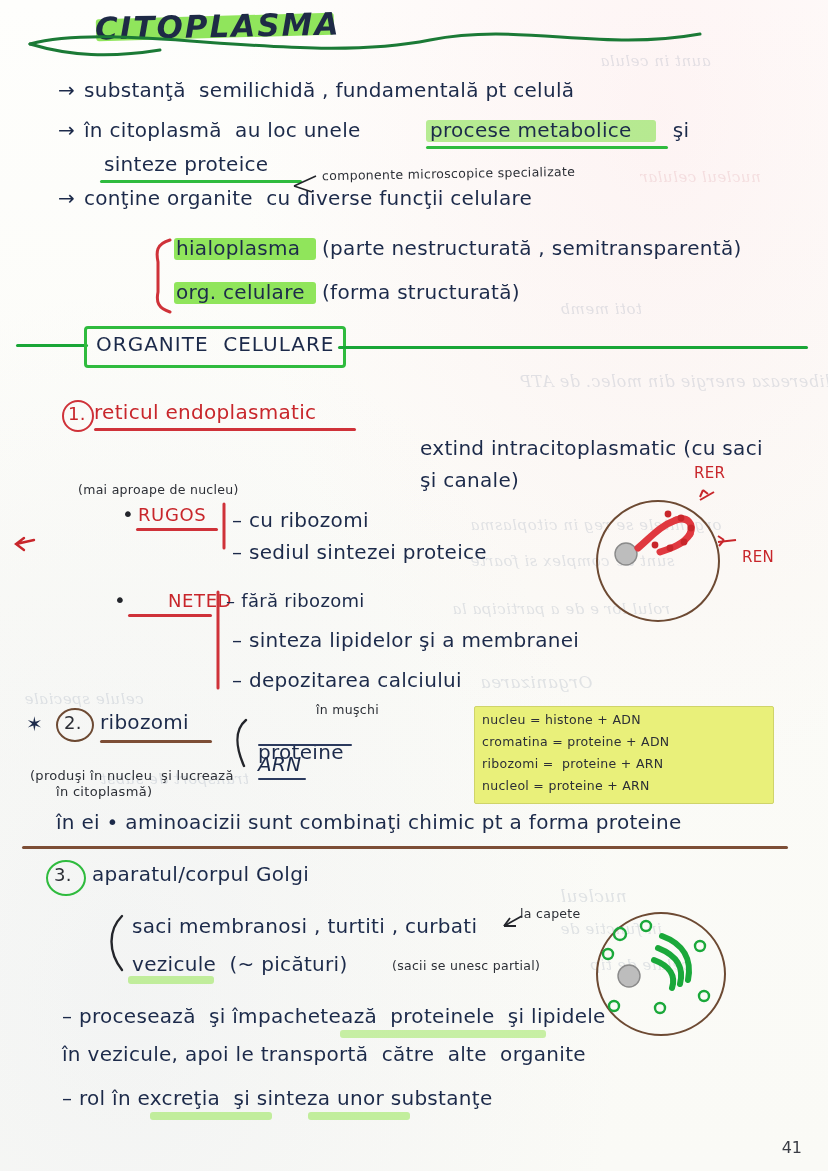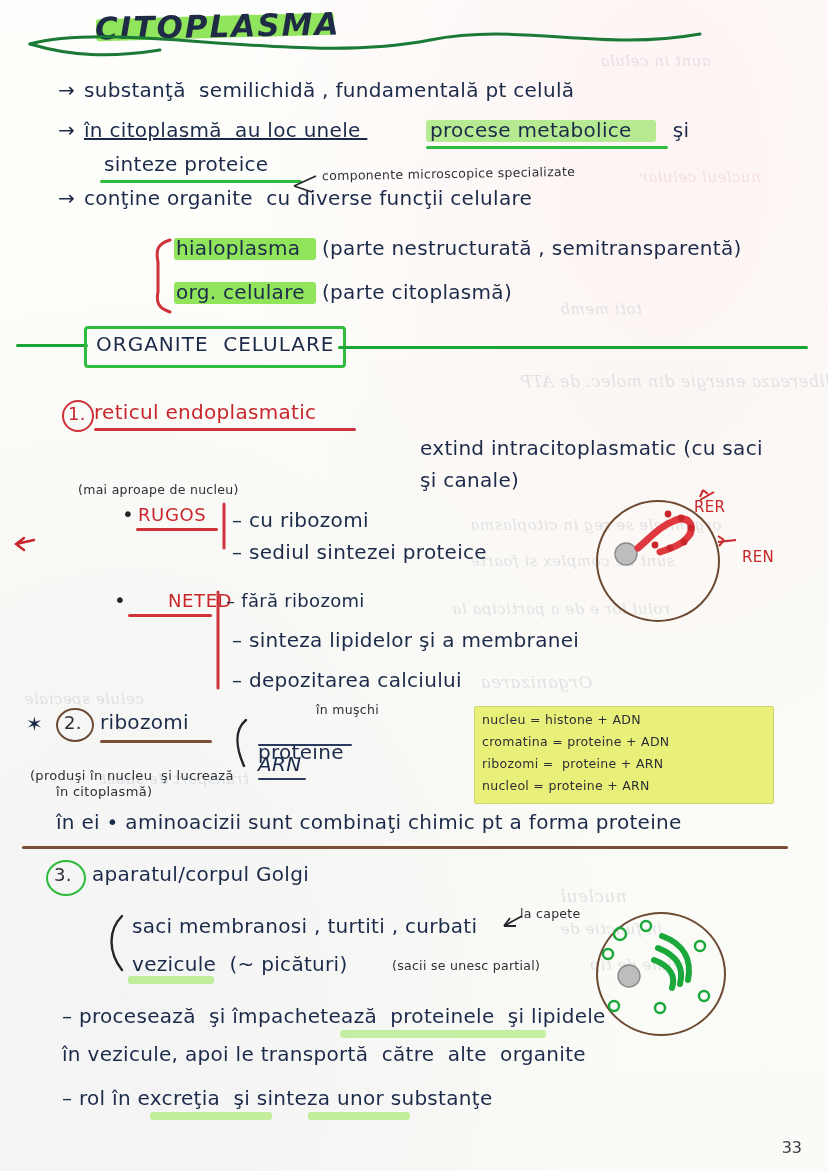--- a/index.html
+++ b/index.html
@@ -173,21 +173,21 @@
   <div class="ink t-title hand" style="left:95px; top:8px;">CITOPLASMA</div>
   <svg class="overlay">
     <path d="M30 44 C 120 20, 300 66, 430 40 C 520 22, 600 52, 700 34" stroke="#1b7a36" stroke-width="3" fill="none" stroke-linecap="round"></path>
     <path d="M30 44 C 70 56, 110 58, 160 50" stroke="#1b7a36" stroke-width="3" fill="none" stroke-linecap="round"></path>
   </svg>
 
   <div class="ink t-lg hand blue" style="left:58px; top:78px;">→</div>
   <div class="ink t-lg hand blue" style="left:84px; top:78px;">substanţă  semilichidă , fundamentală pt celulă</div>
 
   <div class="ink t-lg hand blue" style="left:58px; top:118px;">→</div>
-  <div class="ink t-lg hand blue" style="left:84px; top:118px;text-decoration:underline;">în citoplasmă  au loc unele </div>
+  <div class="ink t-lg hand blue" style="left:84px; top:118px;">în citoplasmă  au loc unele </div>
   <div class="hl-green" style="left:426px; top:120px; width:230px; height:22px; opacity:0.55;"></div>
   <div class="ink t-lg hand blue" style="left:430px; top:118px;">procese metabolice</div>
   <div class="ink t-lg hand blue" style="left:666px; top:118px;"> şi</div>
   <div class="ul-green" style="left:426px; top:146px; width:242px;"></div>
   <div class="ink t-lg hand blue" style="left:104px; top:152px;">sinteze proteice</div>
   <div class="ul-green" style="left:100px; top:180px; width:202px;"></div>
 
   <div class="ink t-lg hand blue" style="left:58px; top:186px;">→</div>
   <div class="ink t-lg hand blue" style="left:84px; top:186px;">conţine organite  cu diverse funcţii celulare</div>
 
@@ -199,21 +199,21 @@
 
   <svg class="overlay">
     <path d="M170 240 C 156 244, 156 252, 158 262 L 158 292 C 156 302, 158 308, 170 312" stroke="#cf3239" stroke-width="3" fill="none" stroke-linecap="round"></path>
   </svg>
   <div class="hl-green" style="left:174px; top:238px; width:142px; height:22px;"></div>
   <div class="ink t-lg hand blue" style="left:176px; top:236px;">hialoplasma</div>
   <div class="ink t-lg hand blue" style="left:322px; top:236px;">(parte nestructurată , semitransparentă)</div>
 
   <div class="hl-green" style="left:174px; top:282px; width:142px; height:22px;"></div>
   <div class="ink t-lg hand blue" style="left:176px; top:280px;text-align:right;">org. celulare</div>
-  <div class="ink t-lg hand blue" style="left:322px; top:280px;">(parte citoplasmă)</div>
+  <div class="ink t-lg hand blue" style="left:322px; top:280px;">(forma structurată)</div>
 
   <div class="rule-green" style="left:16px; top:344px; width:72px;"></div>
   <div class="box-green" style="left:84px; top:326px; width:256px; height:36px;"></div>
   <div class="ink t-lg hand blue" style="left:96px; top:332px; letter-spacing:1px;">ORGANITE  CELULARE</div>
   <div class="rule-green" style="left:338px; top:346px; width:470px;"></div>
 
   <div class="circle-red" style="left:62px; top:400px; width:28px; height:28px;"></div>
   <div class="ink t-md hand red" style="left:68px; top:403px;">1.</div>
   <div class="ink t-lg hand red" style="left:94px; top:400px;">reticul endoplasmatic</div>
   <div class="ul-red" style="left:94px; top:428px; width:262px;"></div>
@@ -252,21 +252,21 @@
     <circle cx="681" cy="518" r="3.4" fill="#c8262b"></circle>
     <circle cx="691" cy="528" r="3.4" fill="#c8262b"></circle>
     <circle cx="684" cy="542" r="3.4" fill="#c8262b"></circle>
     <circle cx="670" cy="548" r="3.4" fill="#c8262b"></circle>
     <circle cx="655" cy="545" r="3.4" fill="#c8262b"></circle>
     <path d="M700 500 L 714 492" stroke="#c8262b" stroke-width="2" fill="none"></path>
     <path d="M718 542 L 736 540" stroke="#c8262b" stroke-width="2" fill="none"></path>
     <path d="M724 540 L 718 536 M724 540 L 719 546" stroke="#c8262b" stroke-width="2" fill="none"></path>
     <path d="M703 490 L 700 497 M703 490 L 708 494" stroke="#c8262b" stroke-width="2" fill="none"></path>
   </svg>
-  <div class="ink t-sm hand red" style="left:694px; top:498px;">RER</div>
+  <div class="ink t-sm hand red" style="left:694px; top:464px;">RER</div>
   <div class="ink t-sm hand red" style="left:742px; top:548px;">REN</div>
 
   <svg class="overlay">
     <path d="M16 544 L 34 540 M24 538 L 16 544 L 24 550" stroke="#c8262b" stroke-width="2.4" fill="none" stroke-linecap="round"></path>
   </svg>
 
   <div class="ink t-lg hand blue" style="left:26px; top:712px;">✶</div>
   <div class="circle-brown" style="left:56px; top:708px; width:34px; height:30px;"></div>
   <div class="ink t-md hand dark" style="left:64px; top:712px;">2.</div>
   <div class="ink t-lg hand blue" style="left:100px; top:710px;">ribozomi</div>
@@ -325,14 +325,14 @@
     <circle cx="614" cy="1006" r="5" fill="none" stroke="#1aa83a" stroke-width="2.4"></circle>
   </svg>
 
   <div class="ink t-lg hand blue" style="left:62px; top:1004px;">– procesează  şi împachetează  proteinele  şi lipidele</div>
   <div class="ul-greenlight" style="left:340px; top:1030px; width:206px; opacity:0.55;"></div>
   <div class="ink t-lg hand blue" style="left:62px; top:1042px;">în vezicule, apoi le transportă  către  alte  organite</div>
   <div class="ink t-lg hand blue" style="left:62px; top:1086px;">– rol în excreţia  şi sinteza unor substanţe</div>
   <div class="ul-greenlight" style="left:150px; top:1112px; width:122px; opacity:0.6;"></div>
   <div class="ul-greenlight" style="left:308px; top:1112px; width:102px; opacity:0.6;"></div>
 
-  <div class="pagenum">33</div>
+  <div class="pagenum">41</div>
 </div>
 
 </body></html>

